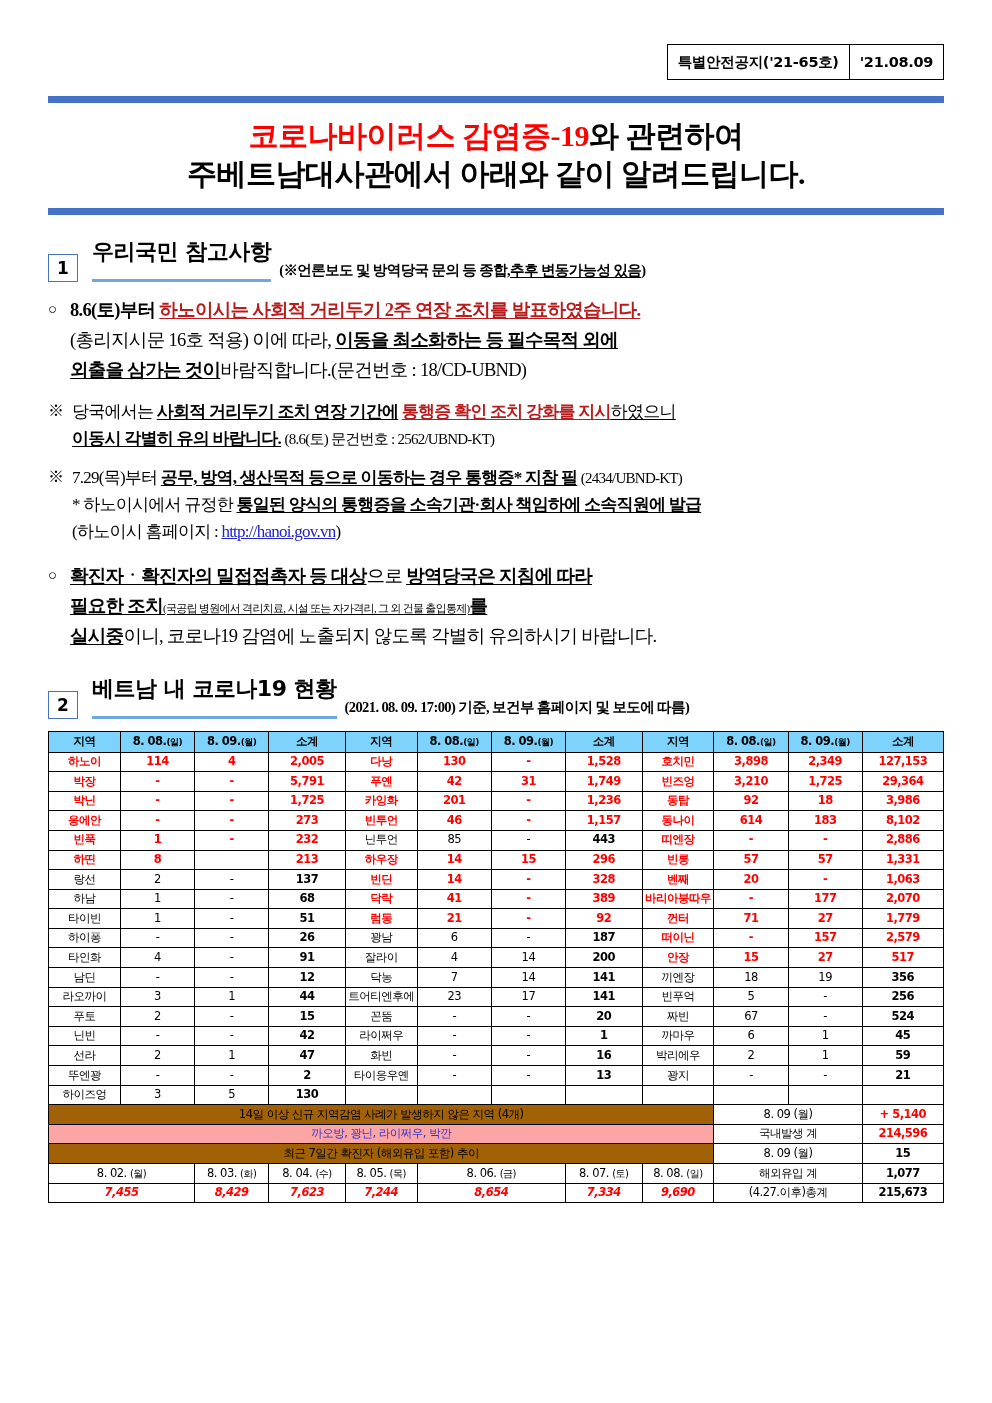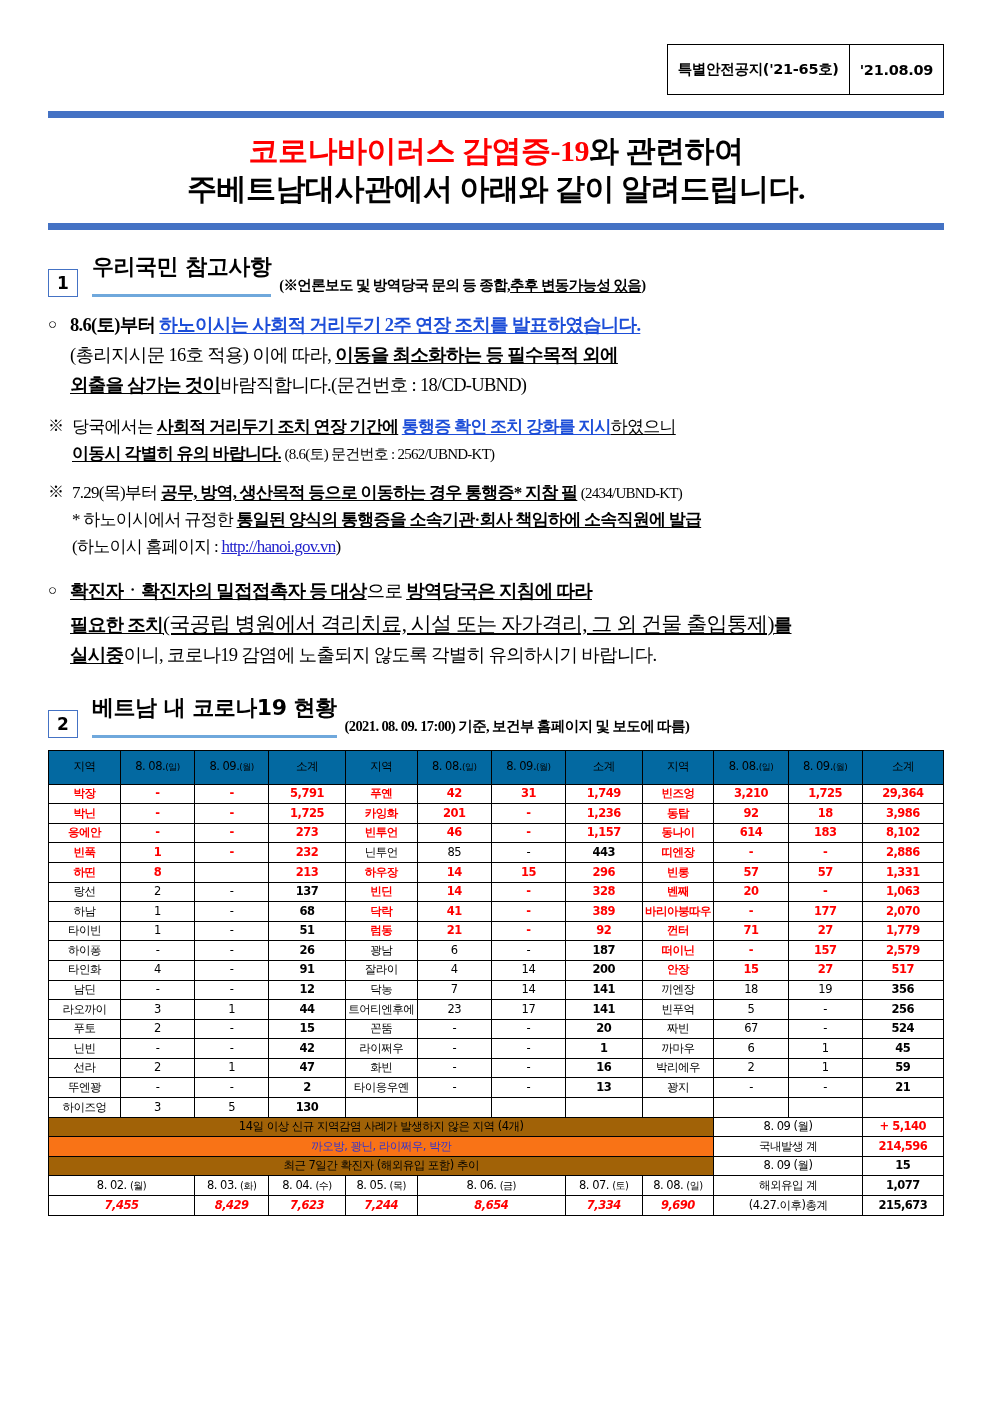--- a/index.html
+++ b/index.html
@@ -19,21 +19,21 @@
 
   
   .doc-header {
     display: flex; justify-content: flex-end;
     align-items: stretch;
     padding-top: 44px;
   }
   .header-box {
     display: flex; align-items: stretch;
     border: 1.6px solid #000;
-    height: 51px;
+    height: 36px;
   }
   .header-notice, .header-date {
     display: flex; align-items: center; justify-content: center;
     font-family: "DejaVu Sans", "Liberation Sans", sans-serif;
     font-weight: bold; font-size: 14.5px;
     letter-spacing: -0.3px;
     padding: 0 10px;
     white-space: nowrap;
   }
   .header-notice { border-right: 1.6px solid #000; }
@@ -100,23 +100,23 @@
     padding-top: 5px; text-align: left;
     font-family: "Liberation Serif", serif;
   }
   .bullet-body { flex: 1; }
   .ln {
     font-size: 18.5px; line-height: 1.62;
     letter-spacing: -0.7px;
     white-space: nowrap;
   }
   .b { font-weight: bold; }
-  .r { color: #1d4ed8; }
+  .r { color: #b91c1c; }
   .u { text-decoration: underline; text-underline-offset: 2px; }
-  .sm { font-size: 21px; }
+  .sm { font-size: 11px; }
   .note-row { display: flex; align-items: flex-start; margin-top: 12px; }
   .note-mark { width: 24px; flex: none; font-size: 16px; padding-top: 3px; }
   .note-body { flex: 1; }
   .note-ln {
     font-size: 17px; line-height: 1.6; letter-spacing: -0.75px;
     white-space: nowrap;
   }
   .note-ln .small { font-size: 15px; }
   .lnk { color: #2222cc; text-decoration: underline; }
   .indent1 { padding-left: 0px; }
@@ -134,24 +134,24 @@
     height: 19.6px;
     font-size: 11.5px;
     text-align: center;
     padding: 0 1px;
     letter-spacing: -0.5px;
     line-height: 1;
     overflow: hidden;
     white-space: nowrap;
   }
   table.covid thead td {
-    background: #0369a1;
+    background: #7dd3fc;
     font-size: 11.5px;
-    font-weight: normal;
-    height: 34px;
+    font-weight: bold;
+    height: 21px;
   }
   .hdr-date { font-size: 11px; }
   .hdr-date .dow { font-size: 9px; }
   td.red { color: #ff0000; font-weight: bold; }
   td.blk { color: #000000; }
   td.reg { font-weight: bold; }
   td.regblk { font-weight: normal; }
   td.sub { font-weight: bold; }
   td.tiny { font-size: 9.5px; letter-spacing: -1px; }
   td.tiny2 { font-size: 10.5px; letter-spacing: -0.9px; }
@@ -161,21 +161,21 @@
   .c-d2  { width: 64px; }
   .c-sum { width: 66px; }
   .c-reg3 { width: 62px; }
   .c-sum3 { width: 70px; }
 
   
   td.sumlabel {
     background: #a16207;
     font-size: 12.5px; height: 24px; letter-spacing: -0.6px;
   }
-  td.sumlabel.white { background: #f97316; color: #3333cc; }
+  td.sumlabel.white { background: #fca5a5; color: #3333cc; }
   td.sidelabel { font-size: 12px; height: 24px; background:#fff; }
   td.sideval { font-size: 12.5px; font-weight: bold; height: 24px; }
   td.sideval.redv { color: #ff0000; }
   td.daycell { font-size: 12px; height: 24px; }
   td.daycell .dw { font-size: 10px; }
   td.dayval { font-size: 13px; font-weight: bold; color: #ff0000; height: 26px; font-style: italic; }
   td.tinylabel { font-size: 9px; letter-spacing: -0.8px; }
 </style>
 </head>
 <body>
@@ -327,20 +327,34 @@
             <span>8. 08.</span><span class="dow">(일)</span>
           </td>
           <td class="hdr-date">
             <span>8. 09.</span><span class="dow">(월)</span>
           </td>
           <td>소계</td>
         </tr>
       </thead>
       <tbody id="covid-body">
           <tr>
+            <td class="red reg">하노이</td>
+            <td class="red">114</td>
+            <td class="red">4</td>
+            <td class="red sub">2,005</td>
+            <td class="red reg">다낭</td>
+            <td class="red">130</td>
+            <td class="red">-</td>
+            <td class="red sub">1,528</td>
+            <td class="red reg">호치민</td>
+            <td class="red">3,898</td>
+            <td class="red">2,349</td>
+            <td class="red sub">127,153</td>
+          </tr>
+          <tr>
             <td class="red reg">박장</td>
             <td class="red">-</td>
             <td class="red">-</td>
             <td class="red sub">5,791</td>
             <td class="red reg">푸옌</td>
             <td class="red">42</td>
             <td class="red">31</td>
             <td class="red sub">1,749</td>
             <td class="red reg">빈즈엉</td>
             <td class="red">3,210</td>

